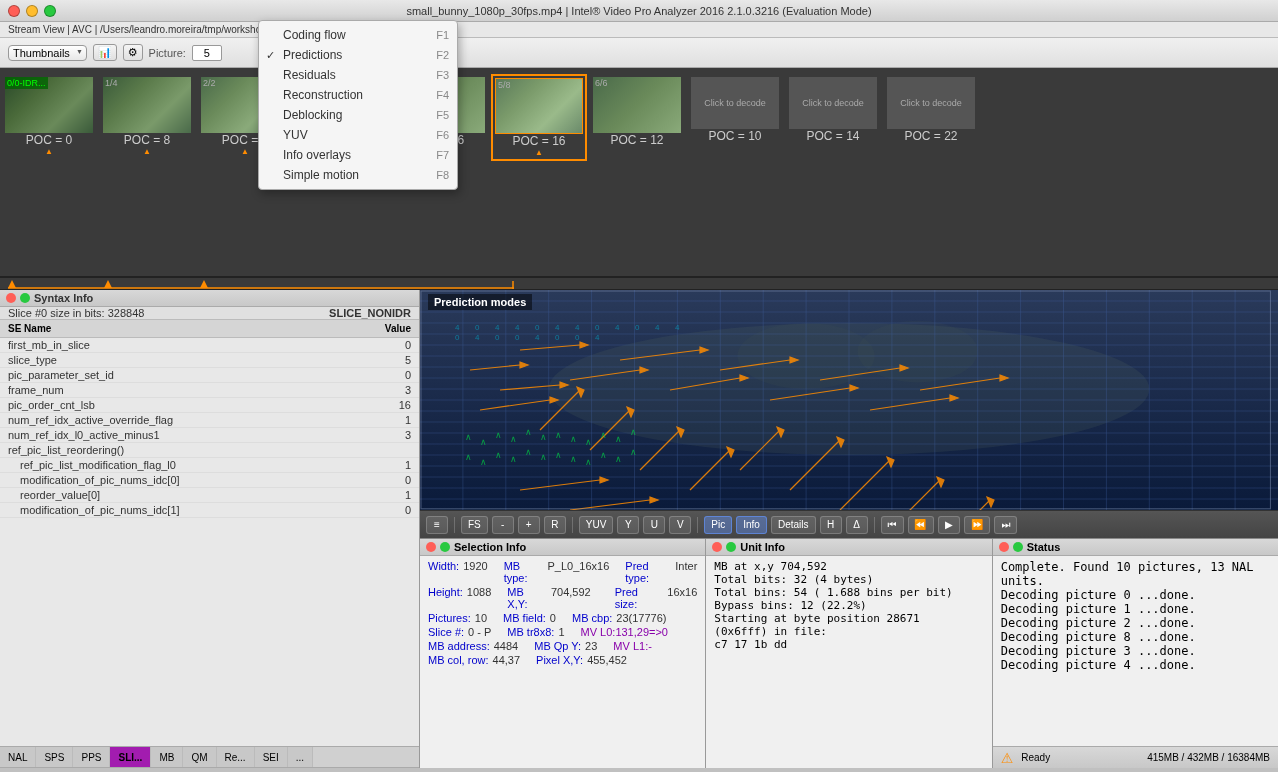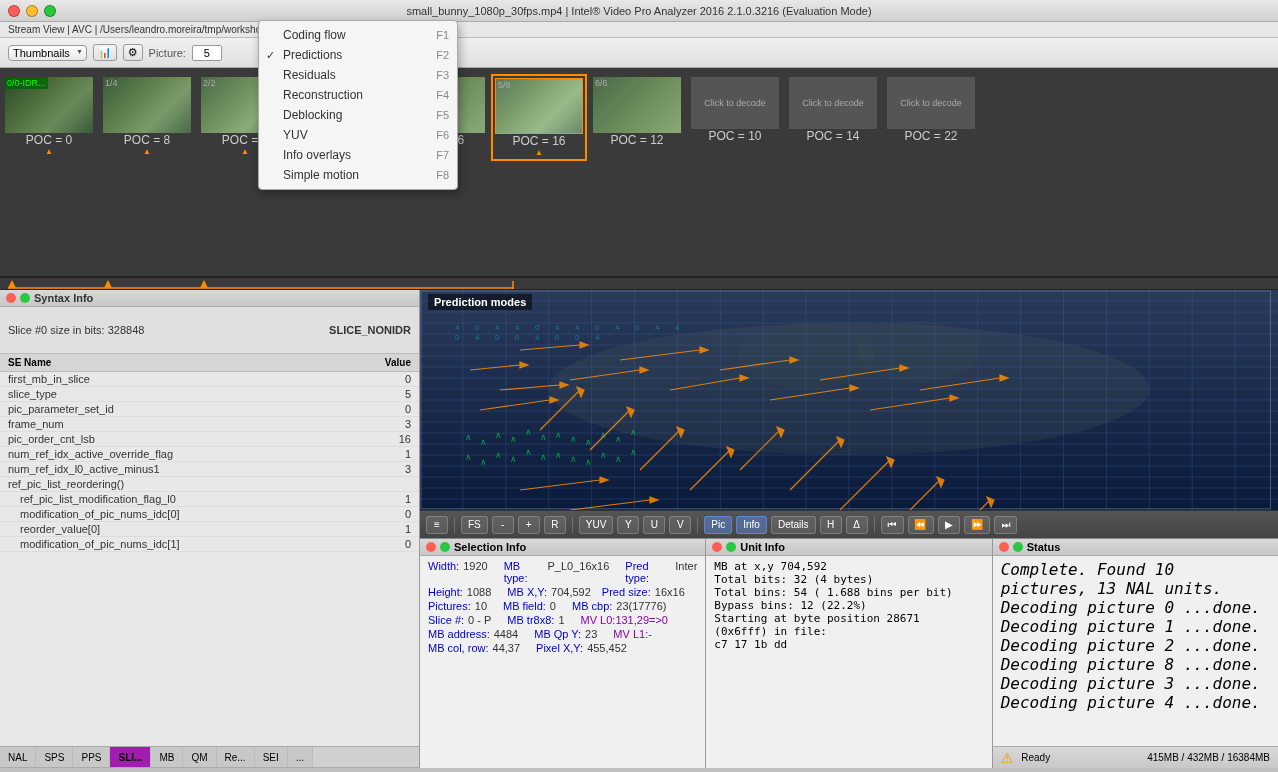--- a/index.html
+++ b/index.html
@@ -112,21 +112,21 @@
 
     
     .left-panel { width: 420px; flex-shrink: 0; display: flex; flex-direction: column; background: #e8e8e8; border-right: 1px solid #999; }
     .panel-title-bar { background: linear-gradient(to bottom, #d8d8d8, #c8c8c8); padding: 2px 6px; border-bottom: 1px solid #aaa; display: flex; align-items: center; gap: 4px; font-size: 11px; font-weight: bold; color: #333; }
     .panel-close-btn { width: 10px; height: 10px; border-radius: 50%; background: #ff5f57; border: none; cursor: pointer; }
     .panel-min-btn { width: 10px; height: 10px; border-radius: 50%; background: #28c940; border: none; cursor: pointer; }
 
     
     .syntax-table { flex: 1; overflow-y: auto; font-size: 11px; }
     .syntax-header { display: flex; justify-content: space-between; padding: 3px 8px; background: #d5d5d5; border-bottom: 1px solid #bbb; font-weight: bold; font-size: 10px; }
-    .syntax-slice-header { display: flex; justify-content: space-between; padding: 17px 8px; background: #e0e0e0; border-bottom: 1px solid #bbb; font-size: 11px; }
+    .syntax-slice-header { display: flex; justify-content: space-between; padding: 0 8px; background: #e0e0e0; border-bottom: 1px solid #bbb; font-size: 11px; }
     .slice-label { color: #333; }
     .slice-type { color: #333; font-weight: bold; }
     .syntax-row { display: flex; border-bottom: 1px solid #ddd; }
     .syntax-se-name { flex: 1; padding: 1px 8px; color: #333; overflow: hidden; text-overflow: ellipsis; white-space: nowrap; }
     .syntax-value { width: 60px; padding: 1px 8px; color: #333; text-align: right; flex-shrink: 0; }
     .syntax-se-name.indented { padding-left: 20px; }
 
     
     .tab-bar { display: flex; background: #d0d0d0; border-top: 1px solid #aaa; border-bottom: 1px solid #aaa; height: 22px; }
     .tab { padding: 3px 8px; font-size: 10px; cursor: pointer; border-right: 1px solid #bbb; display: flex; align-items: center; white-space: nowrap; }
@@ -747,21 +747,21 @@
               <span style="margin-left:16px;" class="info-label">MB type:</span>
               <span class="info-value">P_L0_16x16</span>
               <span style="margin-left:16px;" class="info-label">Pred type:</span>
               <span class="info-value">Inter</span>
             </div>
             <div class="info-row">
               <span class="info-label">Height:</span>
               <span class="info-value">1088</span>
               <span style="margin-left:16px;" class="info-label">MB X,Y:</span>
               <span class="info-value">704,592</span>
-              <span style="margin-left:11px;" class="info-label">Pred size:</span>
+              <span style="margin-left:24px;" class="info-label">Pred size:</span>
               <span class="info-value">16x16</span>
             </div>
             <div class="info-row">
               <span class="info-label">Pictures:</span>
               <span class="info-value">10</span>
               <span style="margin-left:16px;" class="info-label">MB field:</span>
               <span class="info-value">0</span>
               <span style="margin-left:16px;" class="info-label">MB cbp:</span>
               <span class="info-value">23(17776)</span>
             </div>
@@ -806,21 +806,21 @@
             <div>c7 17 1b dd</div>
           </div>
         </div>
 
         <div class="status-panel">
           <div class="info-panel-title">
             <button class="panel-close-btn"></button>
             <button class="panel-min-btn"></button>
             <span>Status</span>
           </div>
-          <div class="info-content" style="font-family: monospace; font-size: 16px; font-style: italic;">
+          <div class="info-content" style="font-family: monospace; font-size: 12px;">
             <div>Complete. Found 10 pictures, 13 NAL units.</div>
             <div>Decoding picture 0 ...done.</div>
             <div>Decoding picture 1 ...done.</div>
             <div>Decoding picture 2 ...done.</div>
             <div>Decoding picture 8 ...done.</div>
             <div>Decoding picture 3 ...done.</div>
             <div>Decoding picture 4 ...done.</div>
           </div>
 
           <div style="height:22px; background: linear-gradient(to bottom, #d8d8d8, #c8c8c8); border-top: 1px solid #aaa; display: flex; align-items: center; padding: 0 8px; gap: 8px; font-size: 10px; margin-top: auto;">

